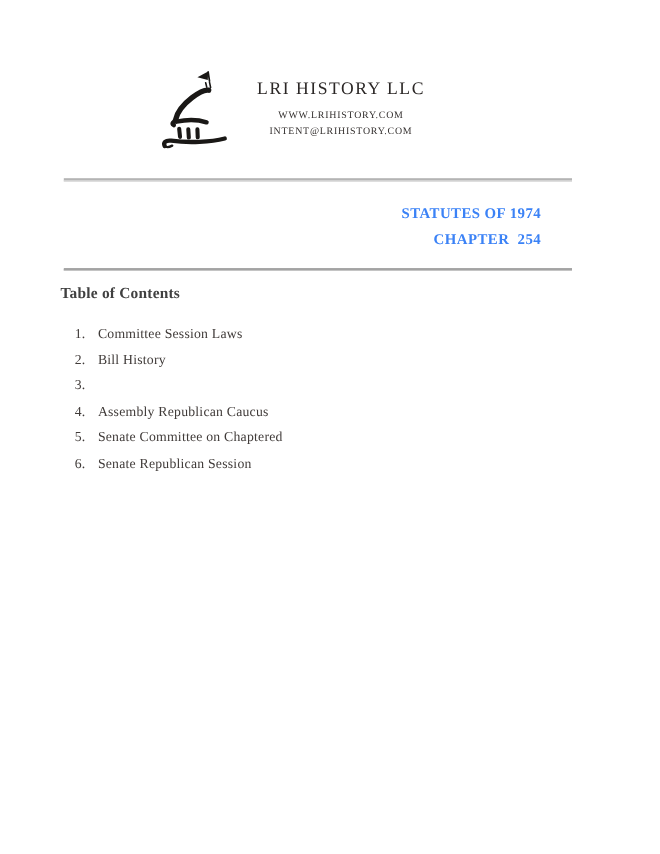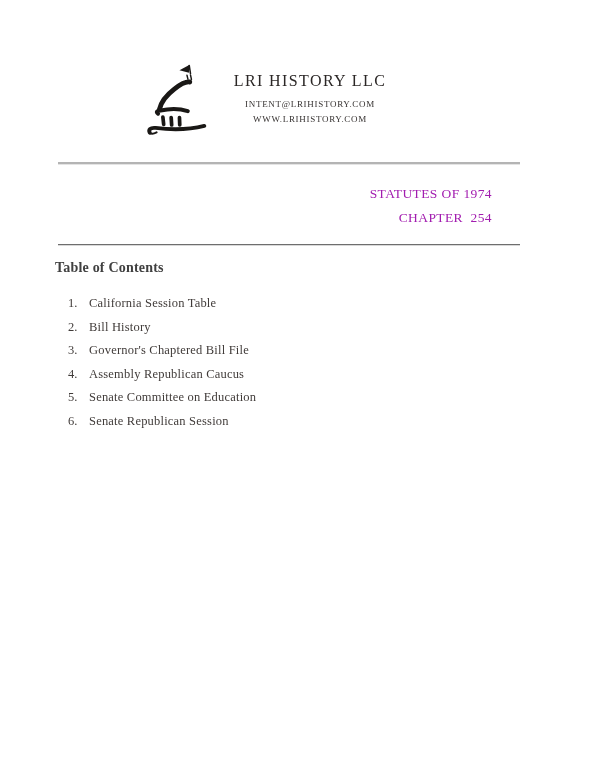--- a/index.html
+++ b/index.html
@@ -68,25 +68,25 @@
     border-bottom: 1px solid #d8d8d8;
   }
 
   
   .case-info {
     margin-top: 17px;
     margin-right: 108px;
     text-align: right;
   }
   .case-line {
-    font-weight: normal;
+    font-weight: bold;
     font-size: 13.5px;
     letter-spacing: 0.4px;
     line-height: 23.5px;
-    color: #a21caf;
+    color: #3b82f6;
     white-space: pre;
   }
 
   
   .toc-heading {
     margin: 14px 0 0 55px;
     font-weight: bold;
     font-size: 14px;
     letter-spacing: 0.2px;
     color: #404040;
@@ -136,56 +136,55 @@
           <path d="M25 56 l0.5 7.6" stroke-width="3.8"></path>
           <path d="M33.5 56 l0.3 7.4" stroke-width="3.8"></path>
 
           <path d="M3 71.5 C 1.5 68.5 3.5 66 9 66.6 C 26 68.8 46 67.8 59 64.5" stroke-width="4"></path>
           <path d="M3 71.5 C 4.5 73 7.5 72.5 10 71.2" stroke-width="2.2"></path>
         </g>
       </svg>
     </div>
     <div class="header-text">
       <div class="company-name">LRI HISTORY LLC</div>
+      <div class="contact-line">WWW.LRIHISTORY.COM</div>
       <div class="contact-line">INTENT@LRIHISTORY.COM</div>
-      <div class="contact-line">WWW.LRIHISTORY.COM</div>
     </div>
   </div>
 
   <div class="rule-1"></div>
 
   <div class="case-info">
     <div class="case-line">STATUTES OF 1974</div>
     <div class="case-line">CHAPTER  254</div>
   </div>
 
   <div class="rule-2"></div>
 
   <div class="toc-heading">Table of Contents</div>
 
   <div class="toc-list">
     <div class="toc-item">
       <span class="toc-num">1.</span>
-      <span class="toc-label">California Session Table</span>
+      <span class="toc-label">Committee Session Laws</span>
     </div>
     <div class="toc-item">
       <span class="toc-num">2.</span>
       <span class="toc-label">Bill History</span>
     </div>
     <div class="toc-item">
       <span class="toc-num">3.</span>
-      <span class="toc-label">Governor's Chaptered Bill File</span>
     </div>
     <div class="toc-item">
       <span class="toc-num">4.</span>
       <span class="toc-label">Assembly Republican Caucus</span>
     </div>
     <div class="toc-item">
       <span class="toc-num">5.</span>
-      <span class="toc-label">Senate Committee on Education</span>
+      <span class="toc-label">Senate Committee on Chaptered</span>
     </div>
     <div class="toc-item">
       <span class="toc-num">6.</span>
       <span class="toc-label">Senate Republican Session</span>
     </div>
   </div>
 
 </div>
 
 </body></html>

